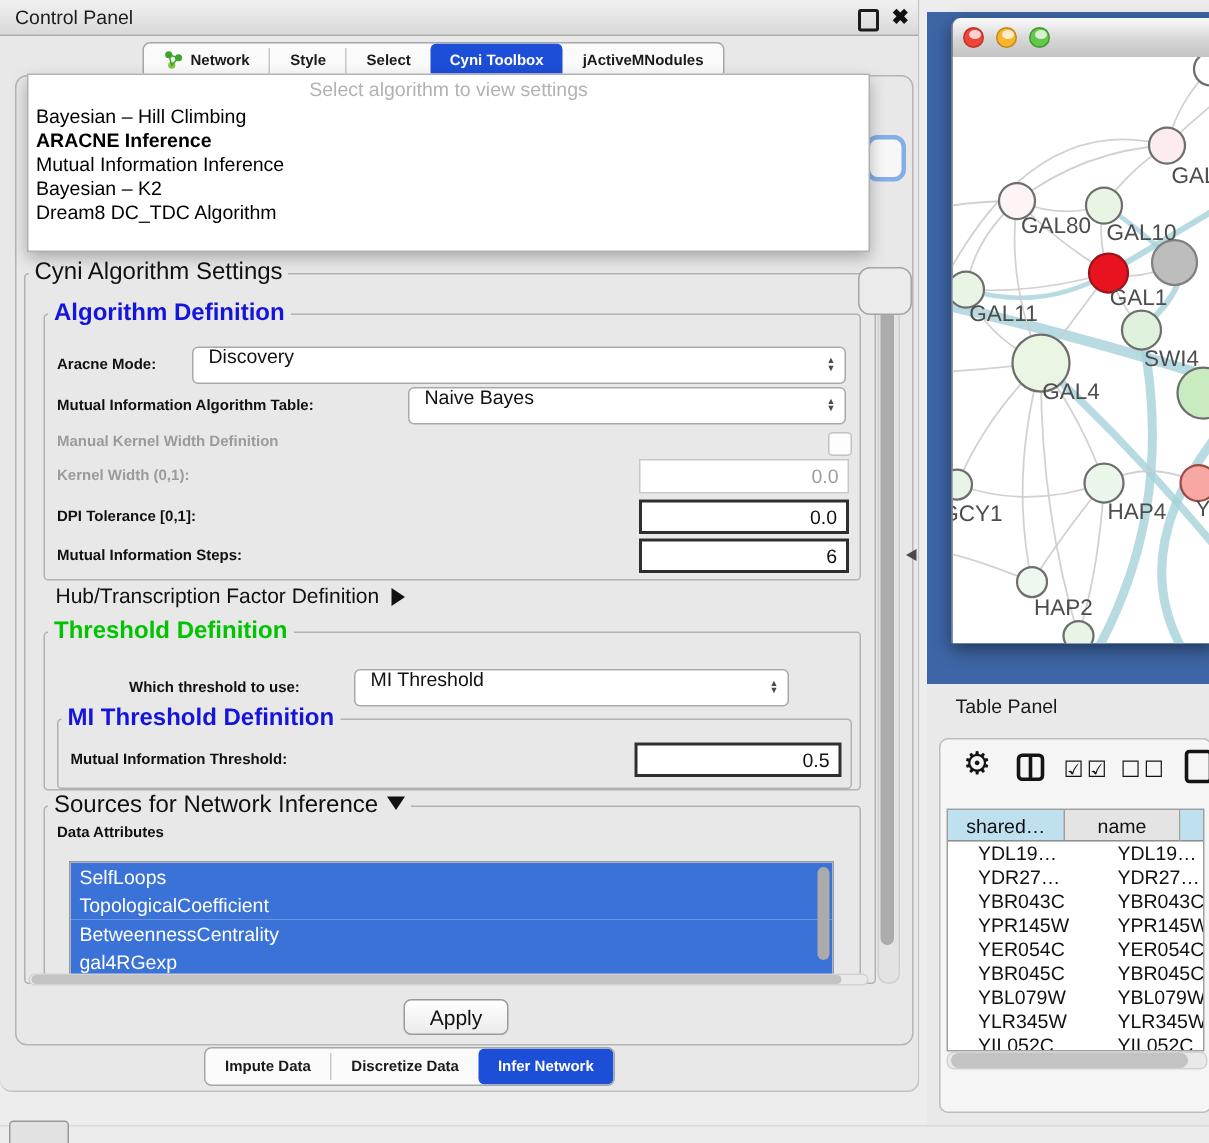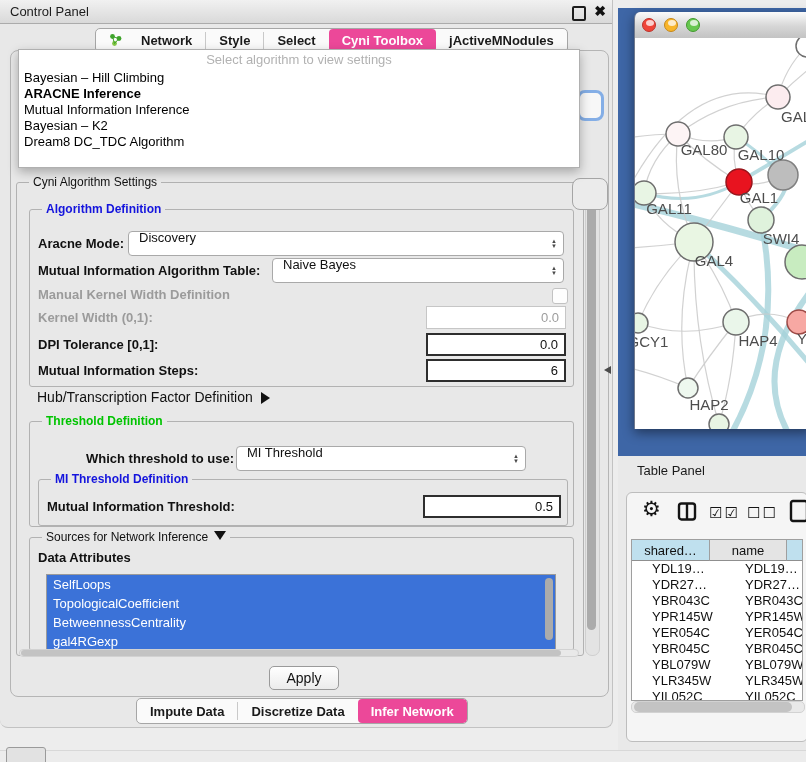--- a/index.html
+++ b/index.html
@@ -12,35 +12,35 @@
     border-right:1px solid #c2c2c2;border-bottom:1px solid #c2c2c2;border-radius:0 0 8px 8px;}
   .cp-titlebar{left:0;top:0;width:100%;height:23px;
     background:linear-gradient(#f1f1f1,#d9d9d9);border-bottom:1px solid #ababab;}
   .cp-title{left:10px;top:0;line-height:23px;font-size:13px;color:#1c1c1c;}
   .float-btn{right:26px;top:6px;width:10px;height:11px;border:2px solid #1c1c1c;border-radius:2px;background:transparent;}
   .close-btn{right:6px;top:0;line-height:23px;font-weight:700;font-size:14px;color:#111;}
 
   
   .tabbar{left:95px;top:28px;height:23px;display:flex;align-items:stretch;
     background:#fafafa;border:1px solid #a6a6a6;border-radius:5px;overflow:hidden;}
-  .tab{display:flex;align-items:center;gap:19px;padding:0 13px;font-weight:600;font-size:13px;color:#1a1a1a;white-space:nowrap;}
-  .tab.sel{background:#ec4899;color:#fff;border-radius:4px;justify-content:center;}
+  .tab{display:flex;align-items:center;gap:5px;padding:0 13px;font-weight:600;font-size:10px;color:#1a1a1a;white-space:nowrap;}
+  .tab.sel{background:#1d4ed8;color:#fff;border-radius:4px;justify-content:center;}
   .tab-div{width:1px;background:#c9c9c9;margin:3px 0;}
 
   
   .content-box{left:10px;top:50px;width:597px;height:645px;border:1px solid #b5b5b5;border-radius:8px;}
 
   
   .group{position:absolute;border:1px solid #b2b2b2;border-radius:3px;}
-  .group-title{position:absolute;top:-9px;left:12px;background:#e8e8e8;padding:0 4px;
-    font-size:12px;line-height:16px;white-space:nowrap;}
+  .group-title{position:absolute;top:-9px;left:2px;background:#e8e8e8;padding:0 4px;
+    font-size:16px;line-height:16px;white-space:nowrap;}
   .t-blue{color:#1414dd;font-weight:700;}
   .t-green{color:#00c400;font-weight:700;}
 
-  .lbl{position:absolute;font-size:13px;font-weight:700;color:#111;white-space:nowrap;}
+  .lbl{position:absolute;font-size:10px;font-weight:700;color:#111;white-space:nowrap;}
   .lbl.plain{font-weight:400;}
   .lbl.dis{color:#9b9b9b;}
 
   .combo{position:absolute;background:#fff;border:1px solid #a9a9a9;border-radius:4px;
     display:flex;align-items:center;font-size:13px;padding:0 22px 12px 10px;box-sizing:border-box;}
   .combo .arrows{position:absolute;right:6px;top:50%;transform:translateY(-50%);
     display:flex;flex-direction:column;font-size:6px;color:#4a4a4a;line-height:5px;}
 
   .field{position:absolute;background:#fff;border:2px solid #2e2e2e;font-size:13px;
     text-align:right;padding:0 6px;box-sizing:border-box;font-family:inherit;color:#111;}

